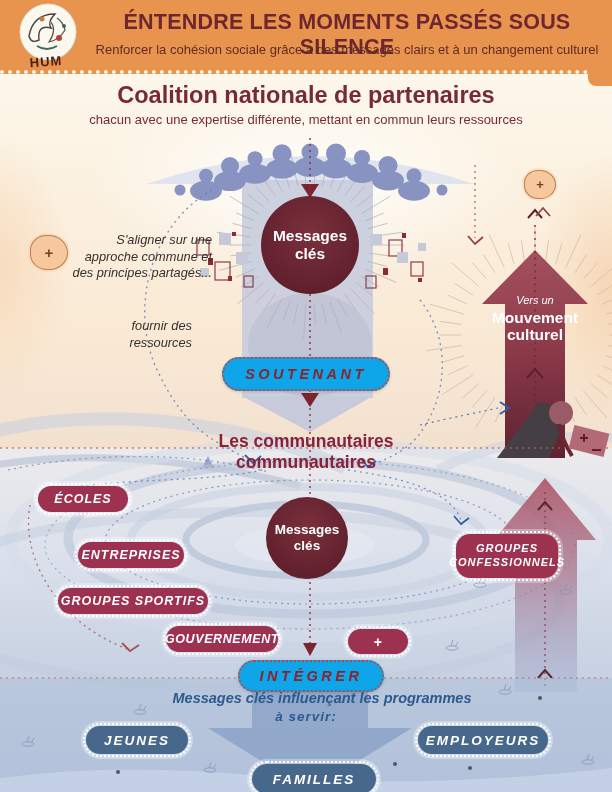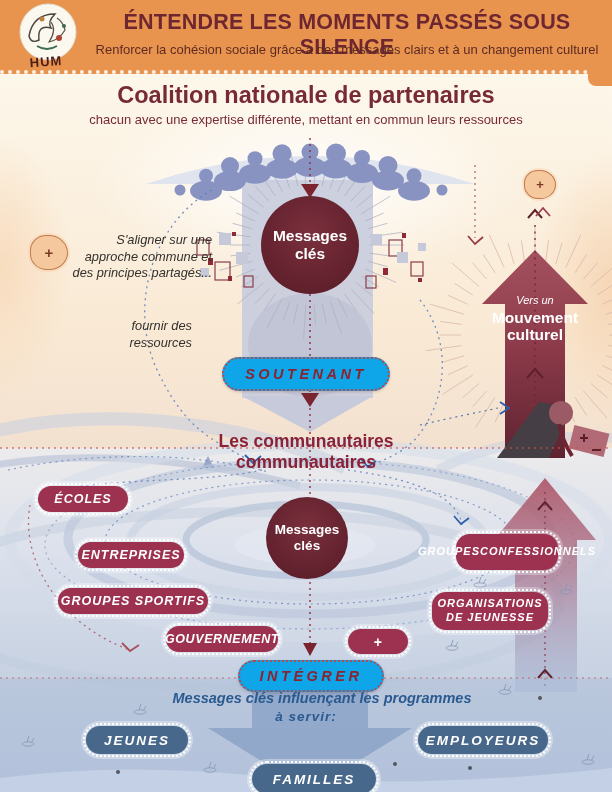--- a/index.html
+++ b/index.html
@@ -352,27 +352,23 @@
 
   <div class="abs mcircle" style="left:266px;top:497px;width:82px;height:82px;font-size:13.5px">
     <span>Messages</span>
     <span>clés</span>
   </div>
 
   <div class="abs pill pill-m" style="left:38px;top:486px;width:90px;height:26px">ÉCOLES</div>
   <div class="abs pill pill-m" style="left:78px;top:542px;width:106px;height:26px">ENTREPRISES</div>
   <div class="abs pill pill-m" style="left:58px;top:588px;width:150px;height:26px">GROUPES SPORTIFS</div>
   <div class="abs pill pill-m" style="left:166px;top:626px;width:112px;height:26px;letter-spacing:.6px">GOUVERNEMENT</div>
-  <div class="abs pill pill-m small" style="left:456px;top:534px;width:102px;height:36px;flex-direction:row">
+  <div class="abs pill pill-m small" style="left:456px;top:534px;width:102px;height:44px;flex-direction:column">
     <span>GROUPES</span>
     <span>CONFESSIONNELS</span>
-  </div>
-  <div class="abs pill pill-m small" style="left:432px;top:592px;width:116px;height:38px;flex-direction:column">
-    <span>ORGANISATIONS</span>
-    <span>DE JEUNESSE</span>
   </div>
   <div class="abs pill pill-m" style="left:348px;top:629px;width:60px;height:25px;font-size:14px">+</div>
 
   <div class="abs pill pill-w" style="left:238px;top:660px;width:142px;height:28px">INTÉGRER</div>
 
   <div class="abs cap1">Messages clés influençant les programmes</div>
   <div class="abs cap2">à servir:</div>
   <div class="abs pill pill-b" style="left:86px;top:726px;width:102px;height:28px">JEUNES</div>
   <div class="abs pill pill-b" style="left:252px;top:764px;width:124px;height:30px">FAMILLES</div>
   <div class="abs pill pill-b" style="left:418px;top:726px;width:130px;height:28px">EMPLOYEURS</div>

